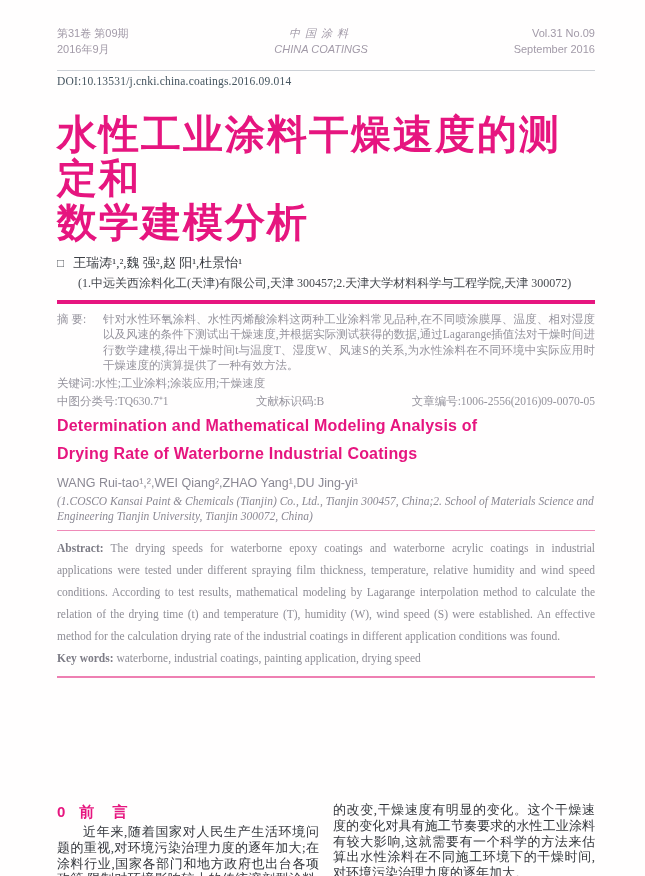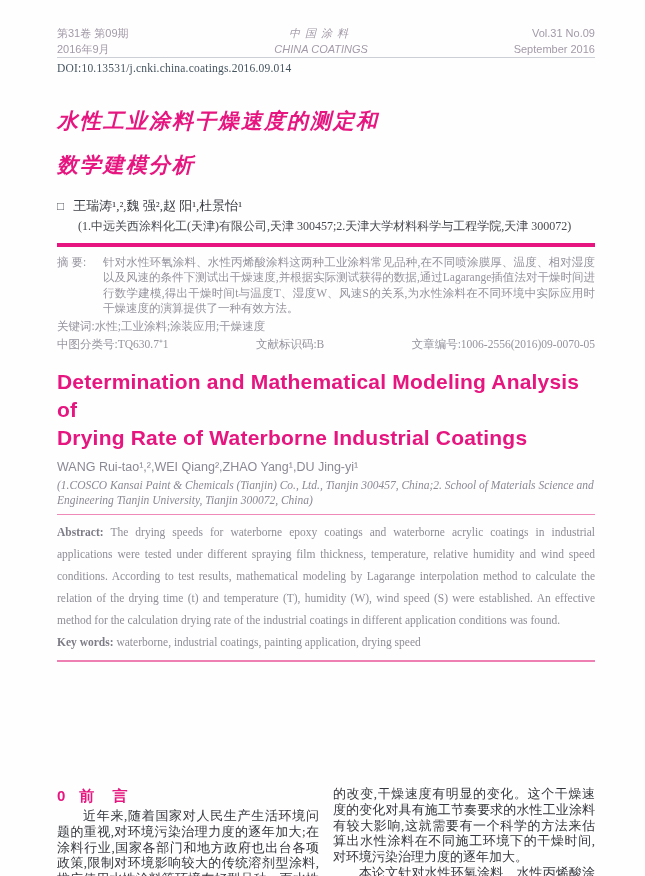--- a/index.html
+++ b/index.html
@@ -15,47 +15,47 @@
   *{margin:0;padding:0;box-sizing:border-box;}
   body{
     width:645px;height:876px;background:#ffffff;overflow:hidden;
     font-family:"Liberation Serif", serif;color:var(--body_text);
   }
   .page{width:645px;height:876px;background:#fffefe;padding:25px 50px 0 57px;position:relative;}
 
   
   .jheader{display:flex;justify-content:space-between;align-items:flex-end;
     font-family:"Liberation Sans", sans-serif;font-size:11px;line-height:16px;
-    color:var(--muted_header);padding-bottom:0;border-bottom:1px solid #ccd0d6;}
+    color:var(--muted_header);padding-bottom:13px;border-bottom:1px solid #ccd0d6;}
   .jheader .cell{white-space:nowrap;}
   .jheader .center{text-align:center;font-style:italic;}
   .jheader .right{text-align:right;}
   .journal-cn{letter-spacing:5px;}
   .doi-line{margin-top:4px;font-size:11.5px;color:var(--doi_text);letter-spacing:0.2px;}
 
   
   .cn-title{margin-top:25px;font-family:"Liberation Sans", sans-serif;font-weight:bold;
-    font-size:21px;line-height:44px;color:var(--magenta);letter-spacing:2px;font-style:italic;}
+    font-size:40px;line-height:44px;color:var(--magenta);letter-spacing:2px;}
   .authors-cn{margin-top:10px;font-size:13px;color:#3c3f45;display:flex;align-items:center;}
   .author-marker{font-size:12px;color:#565a60;margin-right:9px;}
   .affil-cn{margin-top:3px;padding-left:21px;font-size:12px;color:#46494f;}
   .rule-thick{margin-top:8px;height:3.5px;background:var(--magenta);}
 
   
   .abs-cn{margin-top:8px;display:flex;font-size:11.5px;line-height:15.5px;
     color:var(--abstract_text);}
   .abs-cn .label{flex:0 0 46px;white-space:nowrap;}
   .abs-cn .text{flex:1;text-align:justify;}
   .kw-cn{margin-top:2px;font-size:11.5px;line-height:15px;color:var(--abstract_text);}
   .meta-row{margin-top:3px;display:flex;justify-content:space-between;
     font-size:11.5px;line-height:15px;color:var(--abstract_text);}
 
   
-  .en-title{margin-top:16px;font-family:"Liberation Sans", sans-serif;font-weight:bold;
-    font-size:21px;line-height:28px;color:var(--magenta);letter-spacing:0.2px;}
+  .en-title{margin-top:3px;font-family:"Liberation Sans", sans-serif;font-weight:bold;
+    font-size:16px;line-height:28px;color:var(--magenta);letter-spacing:0.2px;}
   .authors-en{margin-top:8px;font-family:"Liberation Sans", sans-serif;
     font-size:12.5px;color:#8b8994;}
   .affil-en{margin-top:4px;font-style:italic;font-size:11.5px;line-height:15px;
     color:#8b8994;}
   .rule-thin{margin-top:6px;height:1.5px;background:#ef8ab8;}
   .rule-med{margin-top:7px;height:2px;background:#ee7fb2;}
   .abs-en{margin-top:6px;font-size:11.5px;line-height:22px;text-align:justify;
     color:var(--en_abstract_text);}
   .abs-en b{color:#7d7c86;}
 

